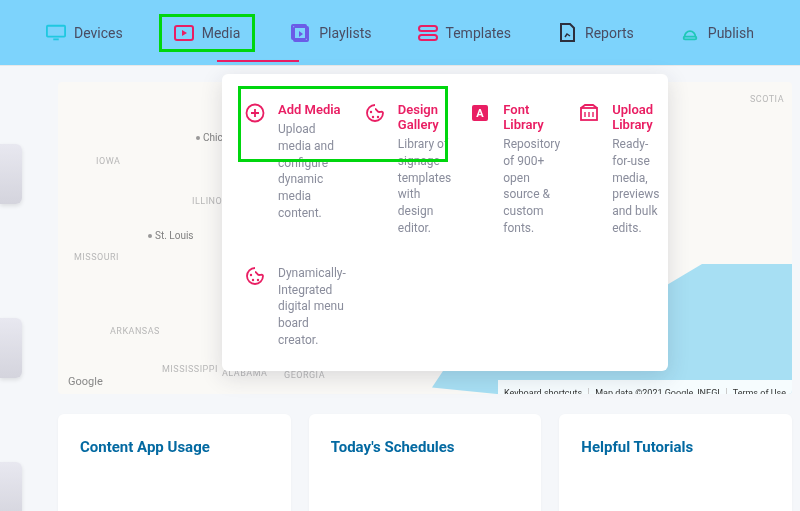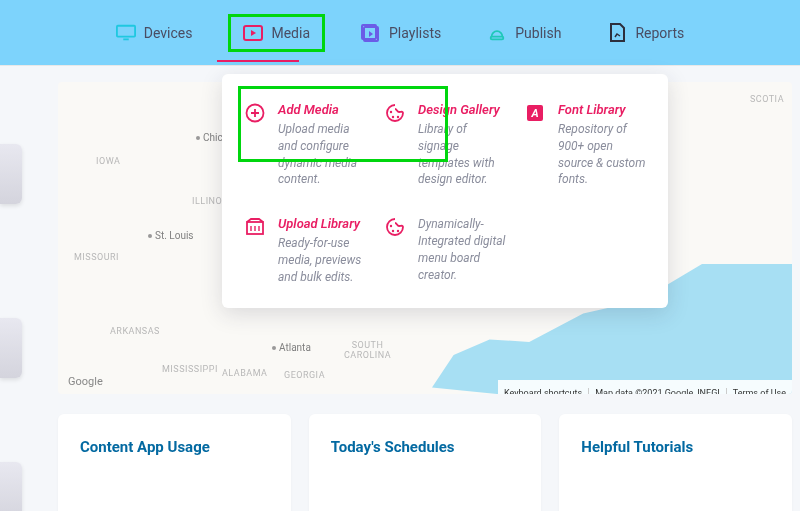--- a/index.html
+++ b/index.html
@@ -29,21 +29,21 @@
 .map-footer span:first-child { border-left:none; }
 
 
 .side-stub { position:absolute; left:0; width:22px; height:60px; background:linear-gradient(180deg,#e8e8f0,#d4d4dd); border-radius:0 6px 6px 0; box-shadow:0 2px 4px rgba(0,0,0,0.1); }
 .stub1 { top:78px; }
 .stub2 { top:252px; }
 .stub3 { top:396px; }
 
 
 .dropdown { position:absolute; left:222px; top:8px; width:446px; background:#fff; border-radius:6px; box-shadow:0 6px 22px rgba(40,40,70,0.15); padding:28px 22px 22px; z-index:20; }
-.dd-grid { display:grid; grid-template-columns:1fr 1fr 1fr; column-gap:18px; row-gap:28px;font-style:italic; }
+.dd-grid { display:grid; grid-template-columns:1fr 1fr 1fr 1fr; column-gap:18px; row-gap:28px; }
 .dd-item { display:flex; gap:12px; }
 .dd-icon { width:22px; height:22px; flex:0 0 22px; display:flex; align-items:center; justify-content:center; }
 .dd-text { flex:1; }
 .dd-title { font-size:13px; font-weight:600; color:#e91e63; margin-bottom:4px; }
 .dd-desc { font-size:12px; color:#8a8d9c; line-height:1.4; }
 .dd-highlight { position:absolute; left:16px; top:12px; width:210px; height:76px; border:3px solid #00d60e; pointer-events:none; }
 
 
 .cards { position:absolute; left:58px; top:348px; width:734px; display:flex; gap:18px; }
 .card { background:#fff; border-radius:6px; padding:24px 22px; flex:1; box-shadow:0 1px 3px rgba(0,0,0,0.04); min-height:120px;}
@@ -79,39 +79,48 @@
     <span class="icon-slot">
       <svg width="20" height="18" viewBox="0 0 20 18">
           <rect x="3" y="3" width="14" height="14" rx="1" fill="none" stroke="#6b5ce7" stroke-width="2"></rect>
           <rect x="1" y="1" width="14" height="14" rx="1" fill="none" stroke="#6b5ce7" stroke-width="2"></rect>
           <path d="M8 7 L12 10 L8 13 Z" fill="#6b5ce7"></path>
         </svg>
     </span>
     <span>Playlists</span>
   </div>
 
+  <div class="nav-item">
+    <span class="icon-slot">
+      <svg width="20" height="16" viewBox="0 0 20 16">
+          <rect x="1" y="1" width="18" height="5" rx="2.5" fill="none" stroke="#e91e63" stroke-width="2"></rect>
+          <rect x="1" y="10" width="18" height="5" rx="2.5" fill="none" stroke="#e91e63" stroke-width="2"></rect>
+        </svg>
+    </span>
+    <span>Templates</span>
+  </div>
+
+  <div class="nav-item">
+    <span class="icon-slot">
+      <svg width="18" height="20" viewBox="0 0 18 20">
+          <path d="M3 1 H12 L16 5 V18 H3 Z" fill="none" stroke="#2d2f3d" stroke-width="2"></path>
+          <path d="M7 14 L9 11 L12 13" fill="none" stroke="#2d2f3d" stroke-width="1.5"></path>
+        </svg>
+    </span>
+    <span>Reports</span>
+  </div>
 
   <div class="nav-item">
     <span class="icon-slot">
       <svg width="22" height="18" viewBox="0 0 22 18">
           <path d="M5 13 A6 6 0 0 1 17 13" fill="none" stroke="#1fc8b8" stroke-width="2"></path>
           <rect x="4" y="13" width="14" height="3" rx="1.5" fill="none" stroke="#1fc8b8" stroke-width="2"></rect>
         </svg>
     </span>
     <span>Publish</span>
-  </div>
-
-  <div class="nav-item">
-    <span class="icon-slot">
-      <svg width="18" height="20" viewBox="0 0 18 20">
-          <path d="M3 1 H12 L16 5 V18 H3 Z" fill="none" stroke="#2d2f3d" stroke-width="2"></path>
-          <path d="M7 14 L9 11 L12 13" fill="none" stroke="#2d2f3d" stroke-width="1.5"></path>
-        </svg>
-    </span>
-    <span>Reports</span>
   </div>
   <div class="nav-media-underline"></div>
 </div>
 
 <div class="main">
 
   <div class="map">
     <div class="map-land">
       <div class="sea"></div>
       <span class="state" style="left:210px;top:4px">WISCONSIN</span>

